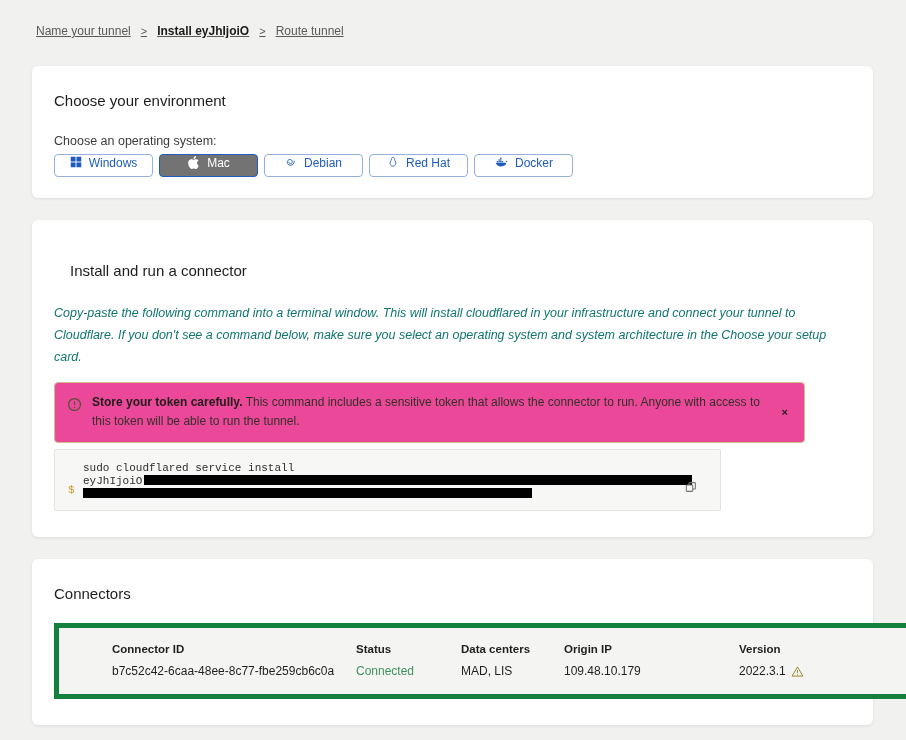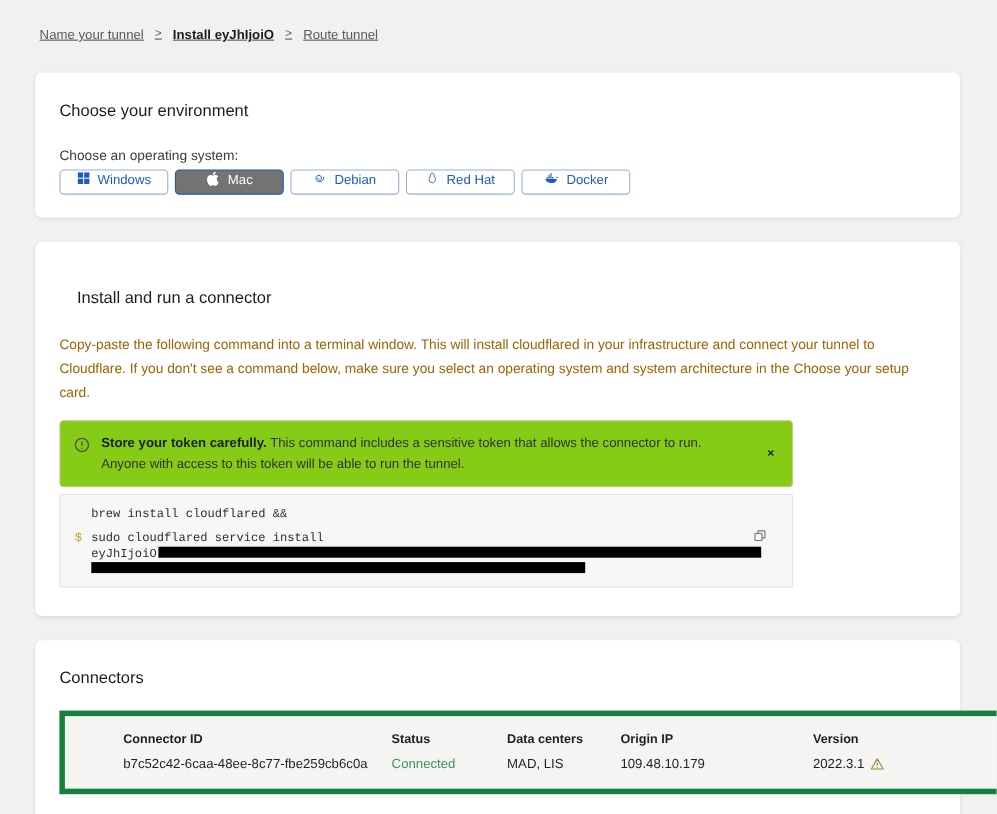--- a/index.html
+++ b/index.html
@@ -32,25 +32,25 @@
     width:99px;height:23px;box-sizing:border-box;
     border:1px solid #94b1de;border-radius:4px;background:#fff;color:#1f5bbe;
     font-size:12px;display:flex;align-items:flex-start;justify-content:center;gap:7px;cursor:pointer;
     font-family:"Liberation Sans",sans-serif;
   }
   .os-btn.selected{background:#737373;border-color:#1f5bbe;color:#fff;}
   .os-btn svg{flex:0 0 auto;}
 
   
   .card-install{margin-top:22px;padding:26px 22px 26px;}
-  .desc{margin-top:24px;font-size:12.5px;color:#a16207;line-height:1.75;}
+  .desc{margin-top:24px;font-size:12.5px;color:#0f766e;line-height:1.75;font-style:italic;}
 
   .warning-banner{
-    margin-top:13px;width:667px;box-sizing:border-box;position:relative;
-    background:#84cc16;border:1px solid #cfc187;border-radius:4px;
+    margin-top:13px;width:751px;box-sizing:border-box;position:relative;
+    background:#ec4899;border:1px solid #cfc187;border-radius:4px;
     padding:10px 40px 10px 12px;display:flex;gap:10px;align-items:flex-start;
   }
   .warning-icon{color:#57513b;margin-top:4px;}
   .warning-text{font-size:12px;color:#33302a;line-height:1.65;}
   .warning-text b{color:#1f1d18;}
   .warning-close{
     position:absolute;right:14px;top:50%;transform:translateY(-50%);
     font-size:11px;font-weight:bold;color:#222;cursor:pointer;background:none;border:none;padding:2px;
   }
 
@@ -172,21 +172,20 @@
     </span>
     <span class="warning-text">
       <b>Store your token carefully.</b>
       <span> This command includes a sensitive token that allows the connector to run. Anyone with access to this token will be able to run the tunnel.</span>
     </span>
     <button class="warning-close">×</button>
   </div>
 
   <div class="code-block">
     <span class="code-prompt">$</span>
-    <div class="code-line first">brew install cloudflared &amp;&amp;</div>
     <div class="code-line">sudo cloudflared service install</div>
     <div class="token-line"><span>eyJhIjoiO</span><span class="redact-bar-1"></span><span class="redact-bar-2"></span></div>
     <button class="copy-btn">
       <svg width="14" height="14" viewBox="0 0 24 24" fill="none" stroke="currentColor" stroke-width="1.8">
           <rect x="4" y="8.5" width="11" height="11" rx="1"></rect>
           <path d="M8.5 8.5v-3a1 1 0 0 1 1-1h9a1 1 0 0 1 1 1v9a1 1 0 0 1-1 1h-3"></path>
         </svg>
     </button>
   </div>
 </section>

